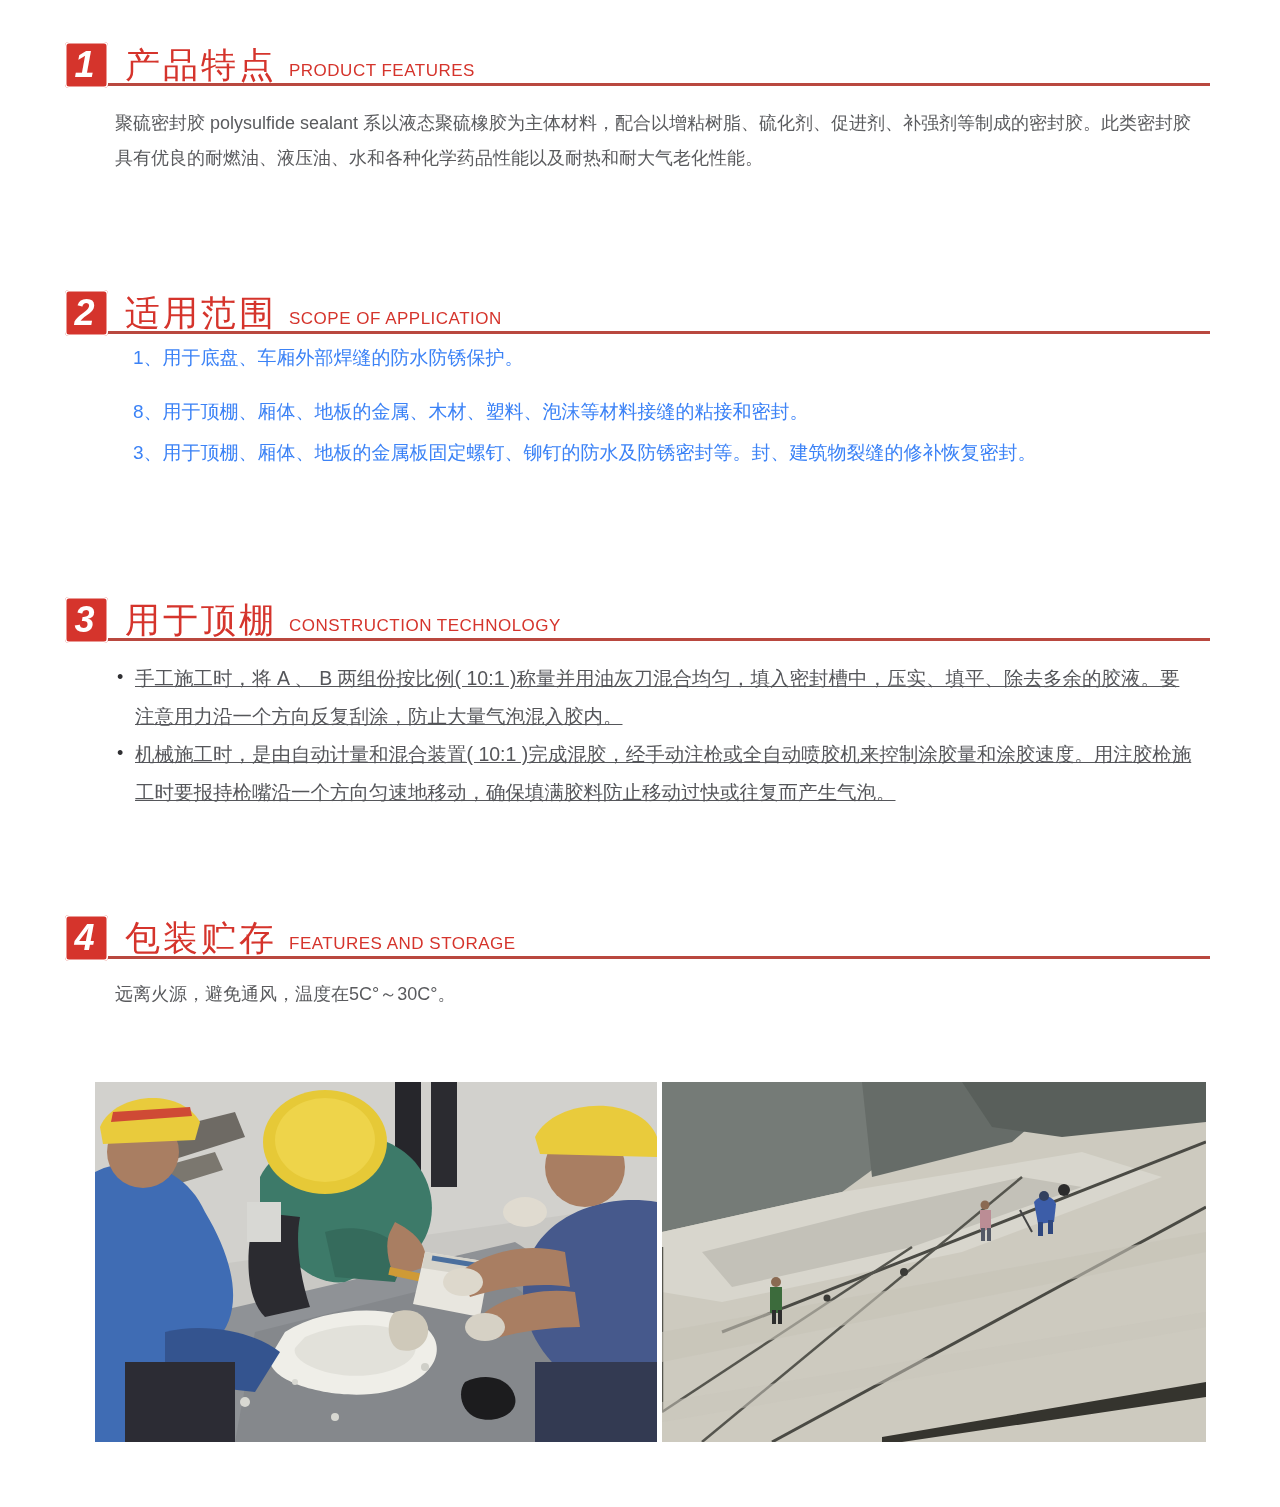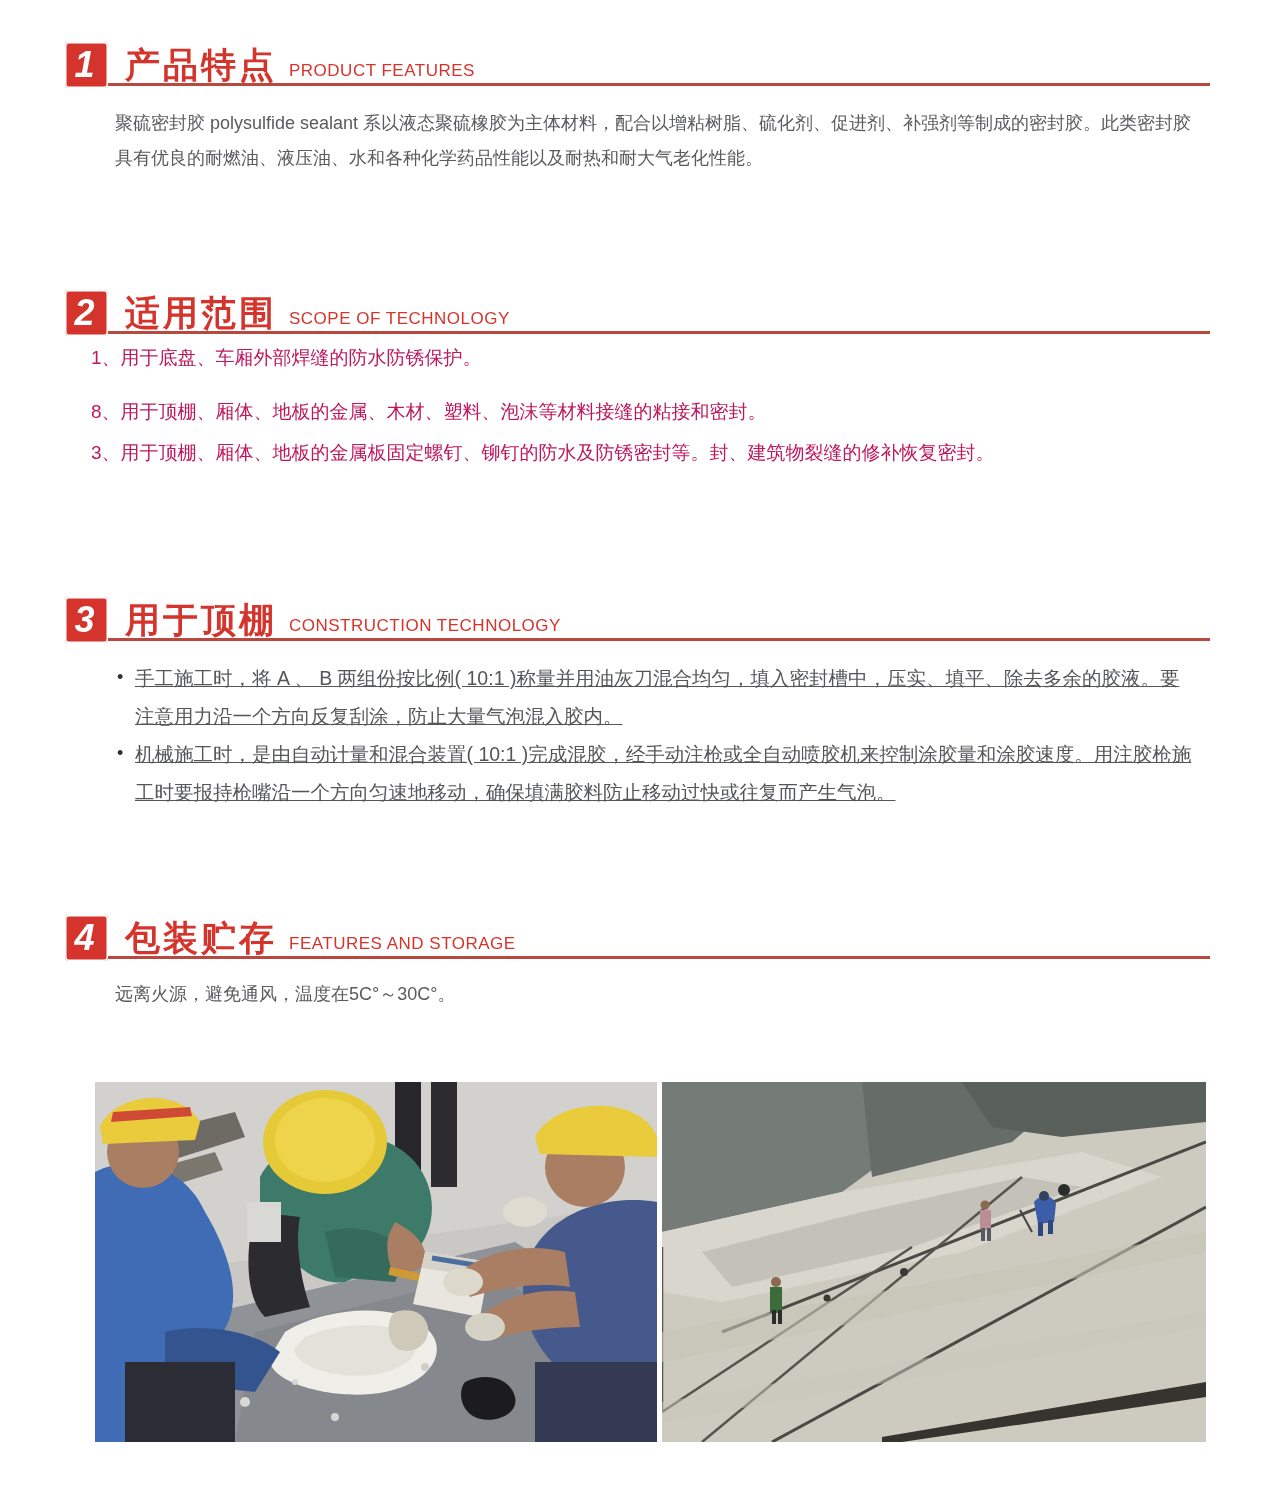--- a/index.html
+++ b/index.html
@@ -13,34 +13,34 @@
     border-bottom:3px solid #b9483f;height:47px;
   }
   .badge{
     width:43px;height:46px;background:#d5342c;border-radius:4px;
     color:#ffffff;font-size:36px;font-weight:bold;font-style:italic;
     display:flex;align-items:center;justify-content:center;
     margin-bottom:-5px;box-shadow:0 0 0 1.5px #ffffff inset;
     flex:0 0 auto;line-height:1;padding-right:4px;box-sizing:border-box;
   }
   .zh-title{
-    color:#d5342c;font-size:35px;font-weight:bold;margin:12px 0 1px 17px;
+    color:#d5342c;font-size:35px;font-weight:normal;margin:12px 0 1px 17px;
     letter-spacing:3px;line-height:1;
   }
   .en-title{
     color:#d5342c;font-size:17px;font-weight:normal;margin:0 0 4px 12px;
     letter-spacing:.5px;line-height:1;
   }
   .sec-body{
     margin:22px 18px 0 50px;font-size:18px;color:#5a5b5e;line-height:1.95;
   }
   .lead{
     margin:20px 18px 0 50px;font-size:19.5px;color:#3d3e41;font-weight:bold;line-height:1.95;
   }
-  .num-list{margin:8px 18px 0 26px;font-size:19px;color:#be185d;}
+  .num-list{margin:8px 18px 0 68px;font-size:19px;color:#3b82f6;}
   .num-item{line-height:1.7;}
   .num-item.gap{margin-top:22px;}
   .num-item.tight{margin-top:8px;}
   .bullets{margin:18px 18px 0 52px;font-size:19.5px;color:#55565a;}
   .bullet{display:flex;line-height:1.95;}
   .bullet .dot{flex:0 0 18px;color:#2f2f32;font-size:18px;padding-top:1px;}
   .bullet .btxt{flex:1;text-decoration:underline;}
   .photos{
     position:absolute;left:95px;top:1082px;width:1111px;height:360px;
     display:flex;gap:5px;
@@ -65,21 +65,21 @@
     </div>
     <p class="sec-body" style="margin-top:20px;">聚硫密封胶 polysulfide sealant 系以液态聚硫橡胶为主体材料，配合以增粘树脂、硫化剂、促进剂、补强剂等制成的密封胶。此类密封胶具有优良的耐燃油、液压油、水和各种化学药品性能以及耐热和耐大气老化性能。</p>
   </div>
 
   <div class="section" style="margin-top:108px;">
     <div class="sec-header">
       <div class="badge">
         <span>2</span>
       </div>
       <h2 class="zh-title">适用范围</h2>
-      <span class="en-title">SCOPE OF TECHNOLOGY</span>
+      <span class="en-title">SCOPE OF APPLICATION</span>
     </div>
     <div class="num-list">
       <div class="num-item">1、用于底盘、车厢外部焊缝的防水防锈保护。</div>
       <div class="num-item gap">8、用于顶棚、厢体、地板的金属、木材、塑料、泡沫等材料接缝的粘接和密封。</div>
       <div class="num-item tight">3、用于顶棚、厢体、地板的金属板固定螺钉、铆钉的防水及防锈密封等。封、建筑物裂缝的修补恢复密封。</div>
     </div>
   </div>
 
   <div class="section" style="margin-top:122px;">
     <div class="sec-header">

